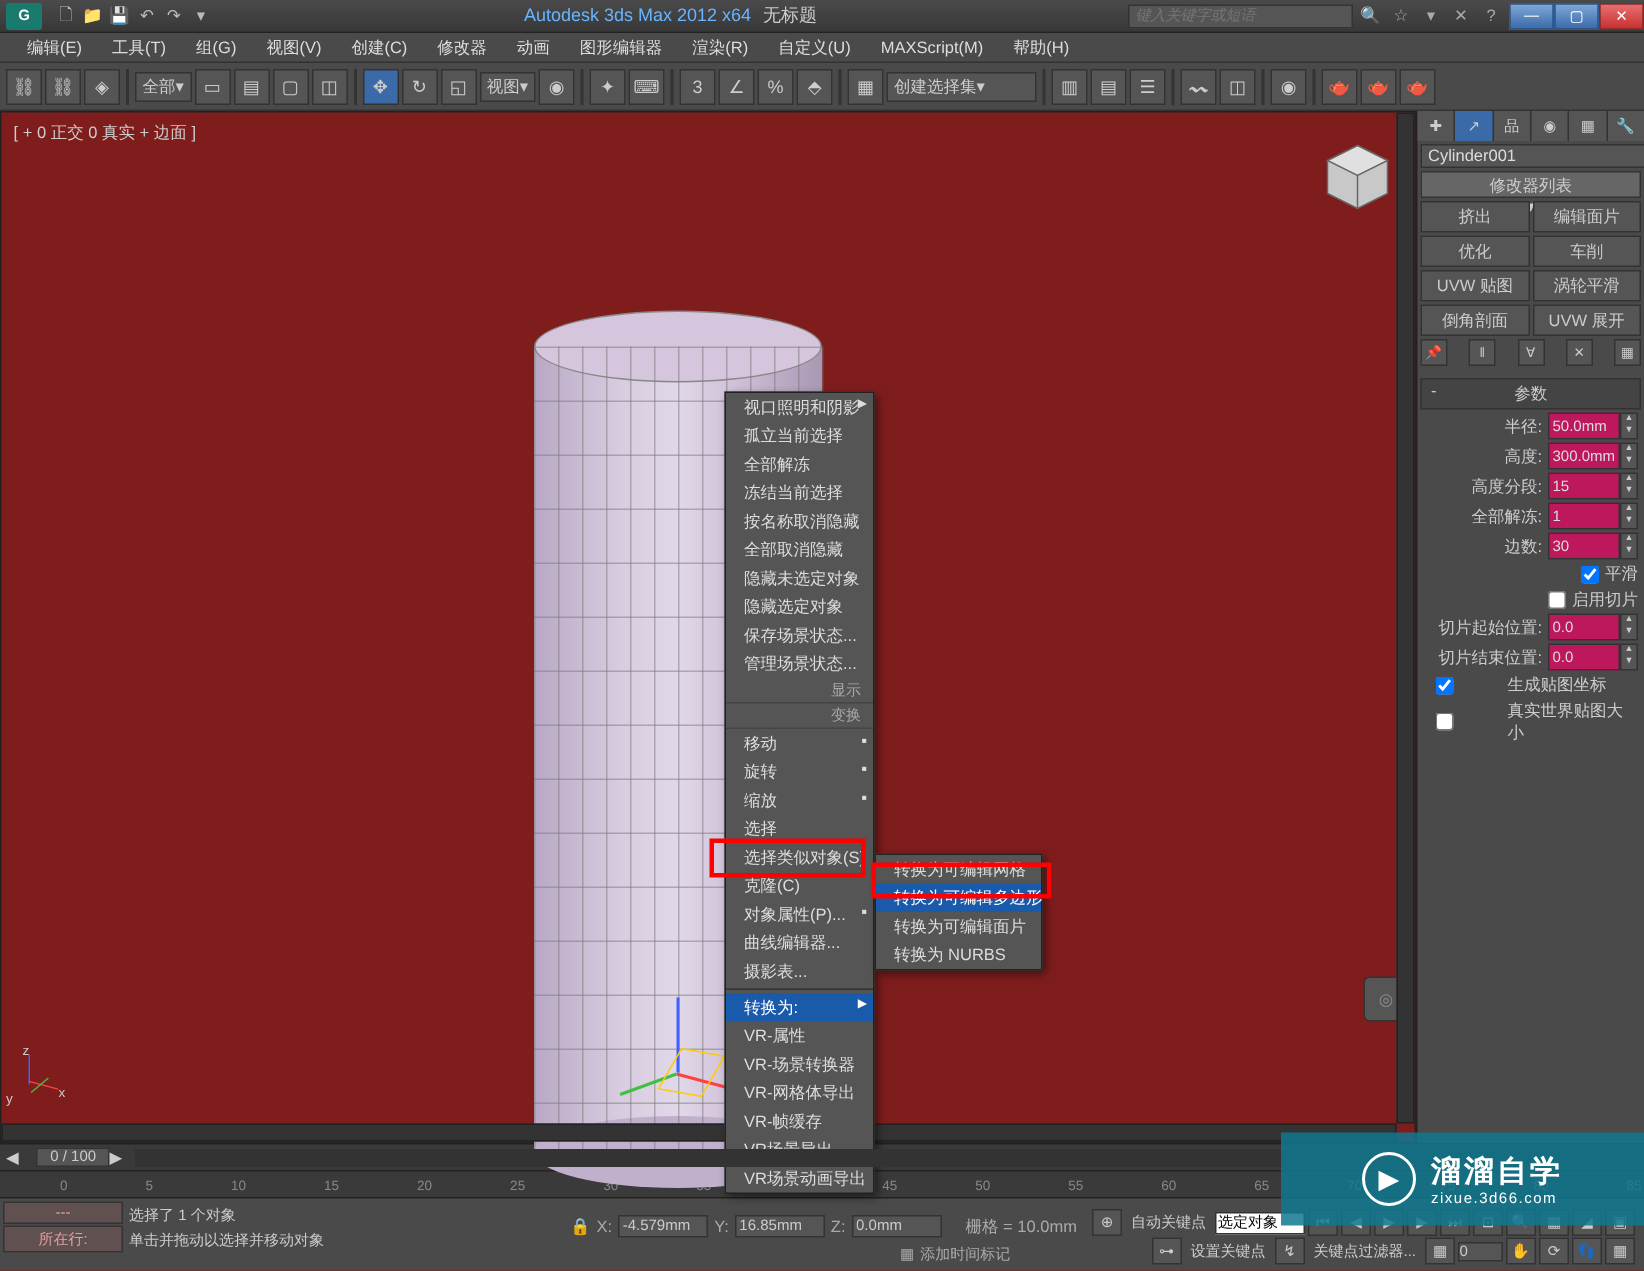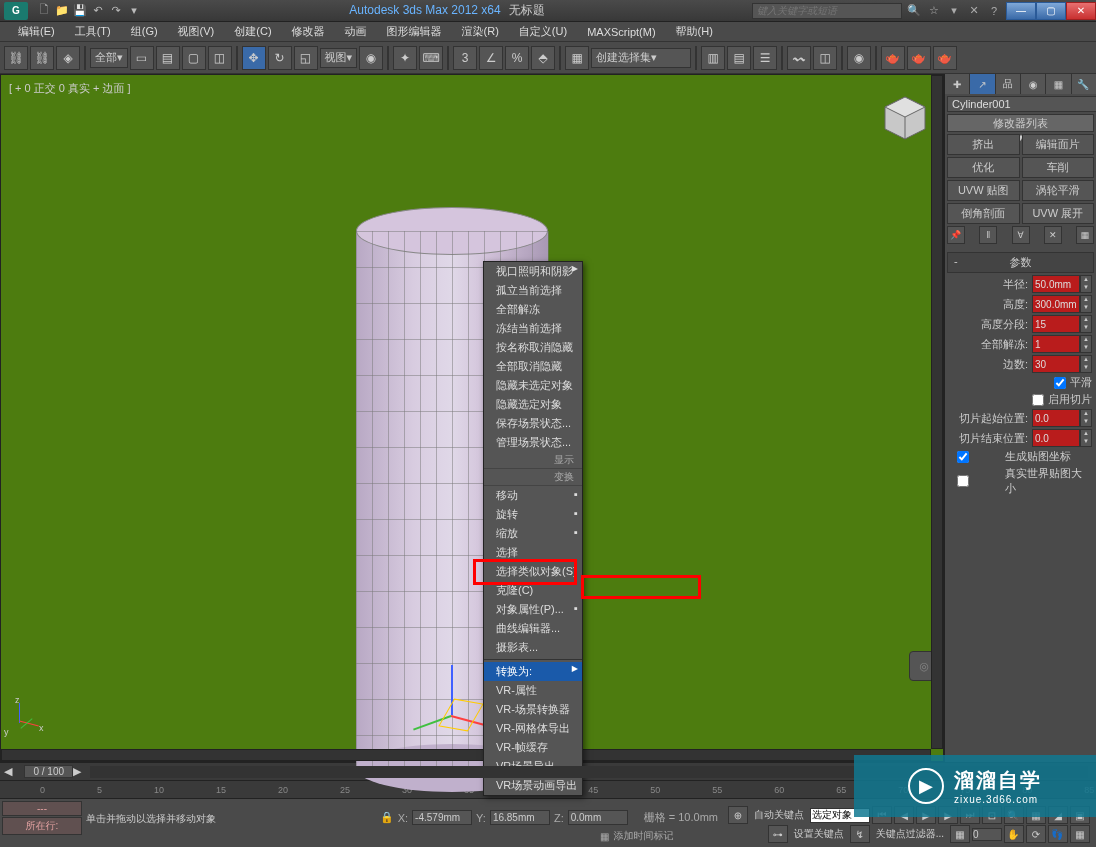--- a/index.html
+++ b/index.html
@@ -26,21 +26,21 @@
 
 
 .toolbar { height: 32px; background: #4a4a4a; display: flex; align-items: center; gap: 2px; padding: 0 4px; border-bottom: 1px solid #333; }
 .toolbar .btn { width: 24px; height: 24px; background: #555; border: 1px solid #333; display: flex; align-items: center; justify-content: center; color: #ccc; font-size: 12px; }
 .toolbar .btn.blue { background: #3a6aa8; }
 .toolbar .sep { width: 2px; height: 24px; background: #333; margin: 0 2px; }
 .toolbar .dropdown { height: 20px; background: #555; border: 1px solid #333; color: #ccc; font-size: 11px; padding: 0 4px; display: flex; align-items: center; }
 
 
 .main { display: flex; height: 688px; }
-.viewport-area { flex: 1; background: #4d7c0f; position: relative; border: 1px solid #222; }
+.viewport-area { flex: 1; background: #7f1d1d; position: relative; border: 1px solid #222; }
 .viewport-label { position: absolute; top: 6px; left: 8px; color: #ccc; font-size: 11px; }
 .viewcube { position: absolute; top: 14px; right: 8px; width: 60px; height: 60px; }
 .viewcube svg { width: 100%; height: 100%; }
 
 
 .cylinder { position: absolute; left: 355px; top: 132px; width: 192px; height: 585px; }
 .cyl-top { width: 192px; height: 48px; background: #d5c5dd; border-radius: 50%; border: 1px solid #888; position: absolute; top: 0; }
 .cyl-body { width: 192px; height: 540px; background: linear-gradient(90deg, #b8a8c4, #d8cce0 30%, #e0d8e8 50%, #d0c0d8 70%, #a898b4); position: absolute; top: 24px; }
 .cyl-bottom { width: 192px; height: 48px; background: #c0b0cc; border-radius: 50%; position: absolute; bottom: 0; }
 .cyl-grid { position: absolute; top: 24px; width: 192px; height: 540px; }
@@ -87,21 +87,21 @@
 .cmdpanel .btnrow div { flex: 1; background: #555; border: 1px solid #333; text-align: center; padding: 2px; font-size: 11px; }
 .cmdpanel .stack { margin: 2px; background: #555; border: 1px solid #333; height: 80px; }
 .cmdpanel .stack .sel { background: #2a5a9a; color: #fff; padding: 2px 8px; font-size: 11px; }
 .cmdpanel .stackbtns { display: flex; gap: 2px; margin: 2px; justify-content: space-between; }
 .cmdpanel .stackbtns div { width: 18px; height: 18px; background: #555; border: 1px solid #333; display: flex; align-items: center; justify-content: center; font-size: 9px; }
 .cmdpanel .rollout-hdr { background: #444; border: 1px solid #333; text-align: center; padding: 2px; margin: 8px 2px 2px; font-size: 11px; position: relative; }
 .cmdpanel .rollout-hdr::before { content: '-'; position: absolute; left: 6px; }
 .cmdpanel .param { display: flex; justify-content: flex-end; align-items: center; margin: 2px 4px; gap: 4px; }
 .cmdpanel .param label { color: #ccc; font-size: 11px; }
 .cmdpanel .param .spinner { display: flex; }
-.cmdpanel .param input { width: 48px; background: #b91c1c; border: 1px solid #333; color: #ddd; font-size: 10px; padding: 1px 2px; text-align: left; }
+.cmdpanel .param input { width: 48px; background: #be185d; border: 1px solid #333; color: #ddd; font-size: 10px; padding: 1px 2px; text-align: left; }
 .cmdpanel .param .spbtn { width: 12px; background: #555; border: 1px solid #333; display: flex; flex-direction: column; }
 .cmdpanel .param .spbtn span { font-size: 6px; text-align: center; height: 8px; line-height: 6px; }
 .cmdpanel .chk { display: flex; align-items: center; gap: 4px; margin: 2px 4px; justify-content: flex-end; }
 .cmdpanel .chk.left { justify-content: flex-start; padding-left: 8px; gap: 36px; }
 .cmdpanel .chk input { width: 12px; height: 12px; }
 
 
 .timeslider { height: 18px; background: #3a3a3a; display: flex; align-items: center; border-top: 1px solid #222; }
 .timeslider .frame { background: #555; border: 1px solid #333; padding: 0 8px; font-size: 10px; margin-left: 12px; }
 .timeslider .track { flex: 1; height: 12px; background: #333; margin: 0 8px; position: relative; }
@@ -315,20 +315,26 @@
       <div class="sep"></div>
       <div class="item sub hilite">转换为:</div>
       <div class="item">VR-属性</div>
       <div class="item">VR-场景转换器</div>
       <div class="item">VR-网格体导出</div>
       <div class="item">VR-帧缓存</div>
       <div class="item">VR场景导出</div>
       <div class="item">VR场景动画导出</div>
     </div>
 
+    <div class="ctxmenu ctx2">
+      <div class="item">转换为可编辑网格</div>
+      <div class="item hilite">转换为可编辑多边形</div>
+      <div class="item">转换为可编辑面片</div>
+      <div class="item">转换为 NURBS</div>
+    </div>
 
     <div class="redbox redbox1"></div>
     <div class="redbox redbox2"></div>
   </div>
 
   <div class="cmdpanel">
     <div class="tabs">
       <div>✚</div>
       <div style="background:#3a6aa8">↗</div>
       <div>品</div>
@@ -483,20 +489,21 @@
     <span>80</span>
     <span>85</span>
 </div>
 
 <div class="statusbar">
   <div class="left">
     <div>---</div>
     <div>所在行:</div>
   </div>
   <div class="mid">
+    <div>选择了 1 个对象</div>
     <div>单击并拖动以选择并移动对象</div>
   </div>
   <div class="coords" style="position:absolute; left:380px; bottom:22px;">
     <span>🔒</span>
     <span class="lbl">X:</span>
       <input value="-4.579mm" style="">
     <span class="lbl">Y:</span>
       <input value="16.85mm" style="">
     <span class="lbl">Z:</span>
       <input value="0.0mm" style="">

